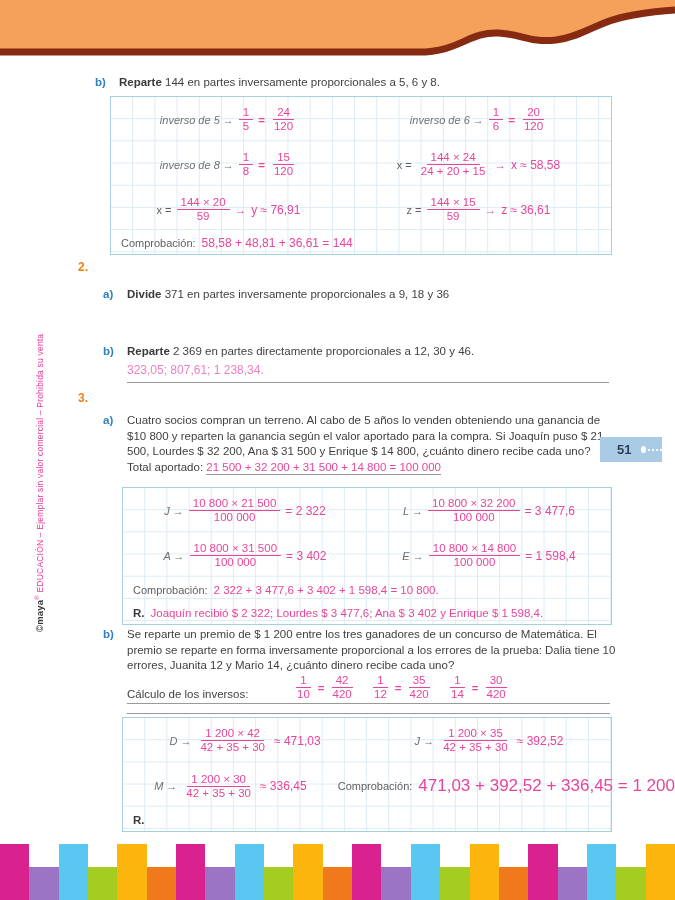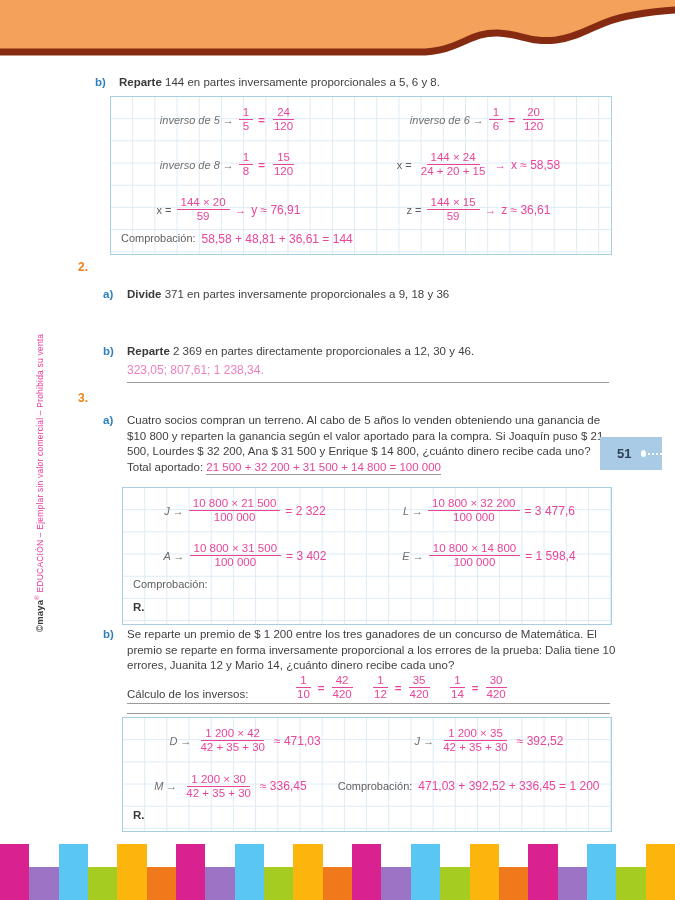--- a/index.html
+++ b/index.html
@@ -19,21 +19,21 @@
   .para{position:absolute;line-height:15.7px;}
   b{color:#3a3a3a;}
   
   .ansline{position:absolute;border-bottom:1px solid #999;color:#ee7fc0;font-size:12px;padding-top:2px;}
   .underlined{border-bottom:1px solid #999;padding-bottom:1px;}
   
   .gtable{position:absolute;border:1px solid #a6cfe2;background:
       linear-gradient(#dcebf5 1px,transparent 1px),
       linear-gradient(90deg,#dcebf5 1px,transparent 1px);
       background-size:22.2px 22.2px;background-position:-1px -1px;}
-  .trow{display:flex;}
+  .trow{display:flex;align-items:center;}
   .tcell{flex:1;display:flex;align-items:center;justify-content:center;gap:5px;}
   .glabel{color:#6f6f6f;font-style:italic;font-size:11px;white-space:nowrap;}
   .gplain{color:#5f5f5f;font-size:11px;white-space:nowrap;}
   .pg{color:#e8459a;}
   .res{color:#e8459a;font-size:12px;white-space:nowrap;}
   .frac{display:inline-flex;flex-direction:column;align-items:center;line-height:1.12;
         font-size:11.5px;color:#e8459a;}
   .frac .fn{border-bottom:1.4px solid currentColor;padding:0 4px;}
   .frac .fd{padding:0 4px;}
   .eq{color:#e8459a;font-weight:bold;}
@@ -207,23 +207,25 @@
         <span class="glabel">E →</span>
         <span class="frac">
             <span class="fn">10 800 × 14 800</span>
             <span class="fd">100 000</span>
           </span>
         <span class="res">= 1 598,4</span>
       </div>
     </div>
     <div class="trow checkrow" style="height:23px">
       <span class="gplain">Comprobación:</span>
+      <span class="res" style="font-size:11.5px">2 322 + 3 477,6 + 3 402 + 1 598,4 = 10 800.</span>
     </div>
     <div class="trow checkrow" style="height:23px">
       <span class="rlabel">R.</span>
+      <span class="res" style="font-size:11.5px">Joaquín recibió $ 2 322; Lourdes $ 3 477,6; Ana $ 3 402 y Enrique $ 1 598,4.</span>
     </div>
   </div>
 
   <div class="para" style="left:103px;top:627px;width:24px">
     <span class="lab">b)</span>
   </div>
   <div class="para" style="left:127px;top:627px;width:489px">
     <span>Se reparte un premio de $ 1 200 entre los tres ganadores de un concurso de Matemática. El premio se reparte en forma inversamente proporcional a los errores de la prueba: Dalia tiene 10 errores, Juanita 12 y Mario 14, ¿cuánto dinero recibe cada uno?</span>
   </div>
 
@@ -288,29 +290,29 @@
       <div class="tcell" style="flex:0 0 44%">
         <span class="glabel">M →</span>
         <span class="frac">
             <span class="fn">1 200 × 30</span>
             <span class="fd">42 + 35 + 30</span>
           </span>
         <span class="res">≈ 336,45</span>
       </div>
       <div class="tcell" style="justify-content:flex-start;gap:6px">
         <span class="gplain">Comprobación:</span>
-        <span class="res" style="font-size:12px">471,03 + 392,52 + 336,45 = 1 200</span>
+        <span class="res" style="font-size:17px">471,03 + 392,52 + 336,45 = 1 200</span>
       </div>
     </div>
     <div class="trow checkrow" style="height:22px">
       <span class="rlabel">R.</span>
     </div>
   </div>
 
-  <div class="badge" style="left:600px;top:437px;width:62px;height:33px">
+  <div class="badge" style="left:600px;top:437px;width:62px;height:25px">
     <span class="pnum">51</span>
     <span class="dot"></span>
     <span class="dtrail"></span>
   </div>
 
   <div class="bbar">
       <span class="bar-block tall" style="background: rgb(217, 33, 143);"></span>
       <span class="bar-block short" style="background: rgb(155, 116, 197);"></span>
       <span class="bar-block tall" style="background: rgb(90, 198, 242);"></span>
       <span class="bar-block short" style="background: rgb(165, 204, 32);"></span>

